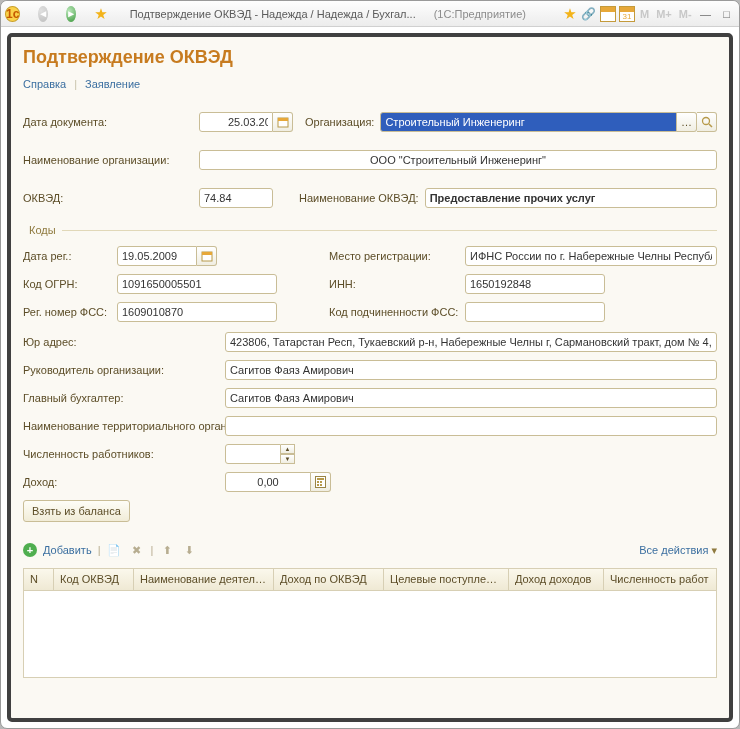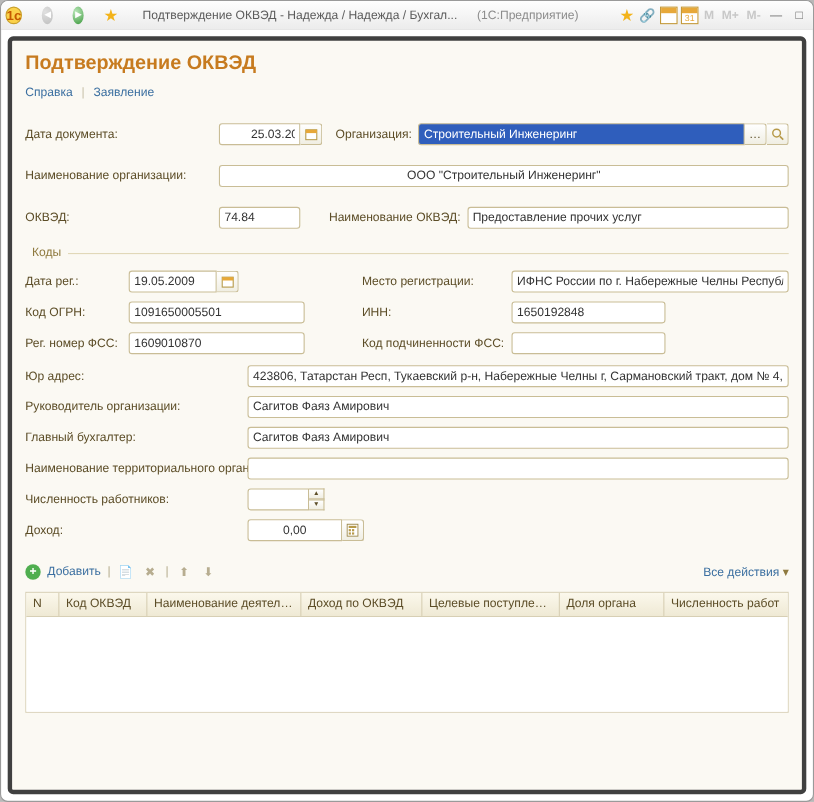--- a/index.html
+++ b/index.html
@@ -163,21 +163,21 @@
 
       <div class="row" style="margin-top:12px">
         <label style="width:170px">Наименование организации:</label>
         <input class="fld" style="flex: 1 1 0%; text-align: center;" value="ООО &quot;Строительный Инженеринг&quot;">
       </div>
 
       <div class="row" style="margin-top:12px">
         <label style="width:170px">ОКВЭД:</label>
         <input class="fld" style="width: 74px;" value="74.84">
         <label style="margin-left:20px">Наименование ОКВЭД:</label>
-        <input class="fld" style="flex: 1 1 0%;" value="Предоставление прочих услуг">
+        <input class="fld" style="flex: 1 1 0%; font-weight: bold;" value="Предоставление прочих услуг">
       </div>
 
       <fieldset class="codes">
         <legend>Коды</legend>
 
         <div class="grid2">
           <label>Дата рег.:</label>
           <div class="composite">
             <input class="fld" style="width: 80px;" value="19.05.2009">
             <span class="dots-btn cal-btn">
@@ -235,20 +235,23 @@
                   <rect x="2" y="2" width="7" height="2" fill="#b79a4a"></rect>
                   <rect x="2" y="5" width="2" height="2" fill="#b79a4a"></rect>
                   <rect x="5" y="5" width="2" height="2" fill="#b79a4a"></rect>
                   <rect x="2" y="8" width="2" height="2" fill="#b79a4a"></rect>
                   <rect x="5" y="8" width="2" height="2" fill="#b79a4a"></rect>
                 </svg>
             </span>
           </div>
         </div>
 
+        <div style="margin-top:8px">
+          <span class="small-btn">Взять из баланса</span>
+        </div>
       </fieldset>
 
       <div class="toolbar">
         <span class="add-ico">+</span>
         <span class="tool-link">Добавить</span>
         <span class="tool-dis">|</span>
         <span class="tool-ico tool-dis">📄</span>
         <span class="tool-ico tool-dis">✖</span>
         <span class="tool-dis">|</span>
         <span class="tool-ico tool-dis">⬆</span>
@@ -256,21 +259,21 @@
         <span class="all-actions">Все действия</span>
       </div>
 
       <div class="table-wrap">
         <div class="thead">
           <div class="th" style="width:30px">N</div>
           <div class="th" style="width:80px">Код ОКВЭД</div>
           <div class="th" style="width:140px">Наименование деятель...</div>
           <div class="th" style="width:110px">Доход по ОКВЭД</div>
           <div class="th" style="width:125px">Целевые поступления</div>
-          <div class="th" style="width:95px">Доля органа</div>
+          <div class="th" style="width:95px">Доход доходов</div>
           <div class="th" style="flex:1;border-right:none">Численность работ</div>
         </div>
         <div class="tbody"></div>
       </div>
 
     </div>
   </div>
 </div>
 
 </body></html>

